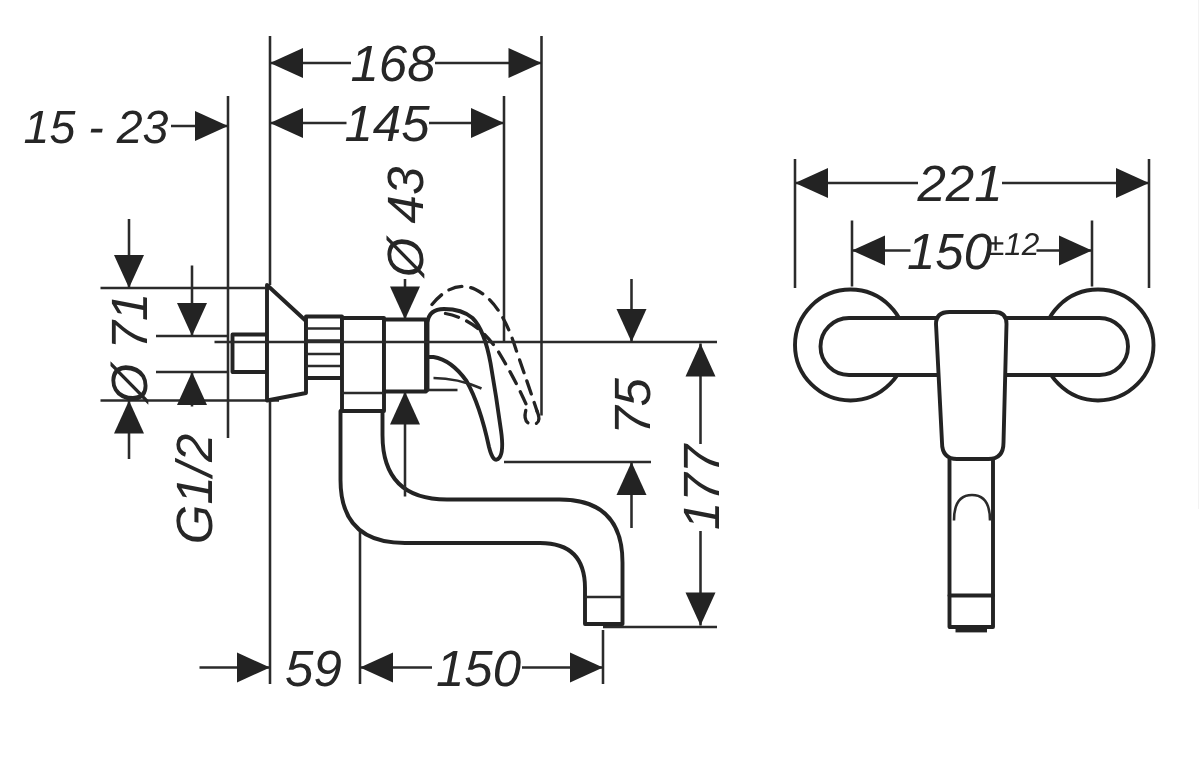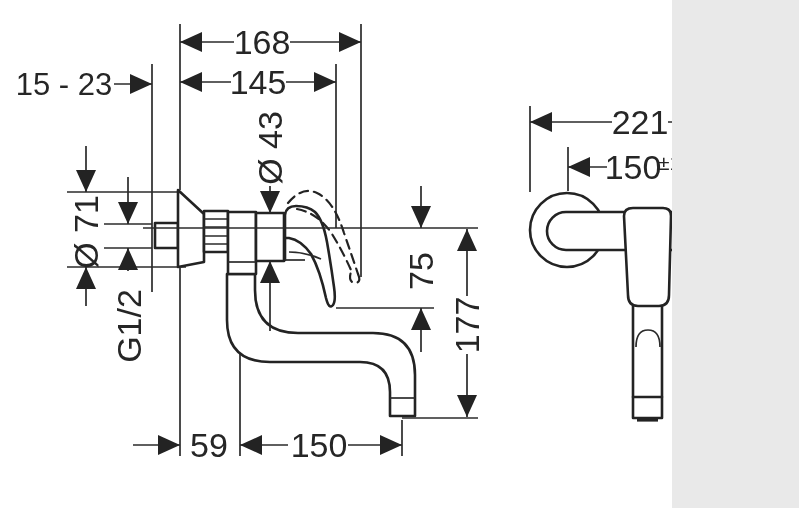--- a/index.html
+++ b/index.html
@@ -1,16 +1,16 @@
 <!DOCTYPE html>
 <html><head>
 <meta charset="utf-8">
 <style>
   html,body{margin:0;padding:0;background:#e9e9e9;}
-  .stage{width:672px;height:508px;background:#ffffff;position:relative;overflow:hidden;}
+  .stage{width:799px;height:508px;background:#ffffff;position:relative;overflow:hidden;font-style:italic;}
   svg{display:block;}
   .outline{fill:#ffffff;stroke:#232323;stroke-width:2.6;stroke-linejoin:round;stroke-linecap:round;}
   .edge{fill:none;stroke:#232323;stroke-width:2.6;stroke-linejoin:round;stroke-linecap:round;}
   .thin{fill:none;stroke:#2b2b2b;stroke-width:1.7;stroke-linecap:butt;}
   .dash{fill:none;stroke:#232323;stroke-width:2.2;stroke-dasharray:9 6;stroke-linecap:round;}
   .ah{fill:#232323;stroke:none;}
   text{font-family:"Liberation Sans","DejaVu Sans",sans-serif;fill:#262626;}
   .dimtxt{font-size:34px;}
   .dimtxt-sm{font-size:31px;}
   .toltxt{font-size:21px;}

